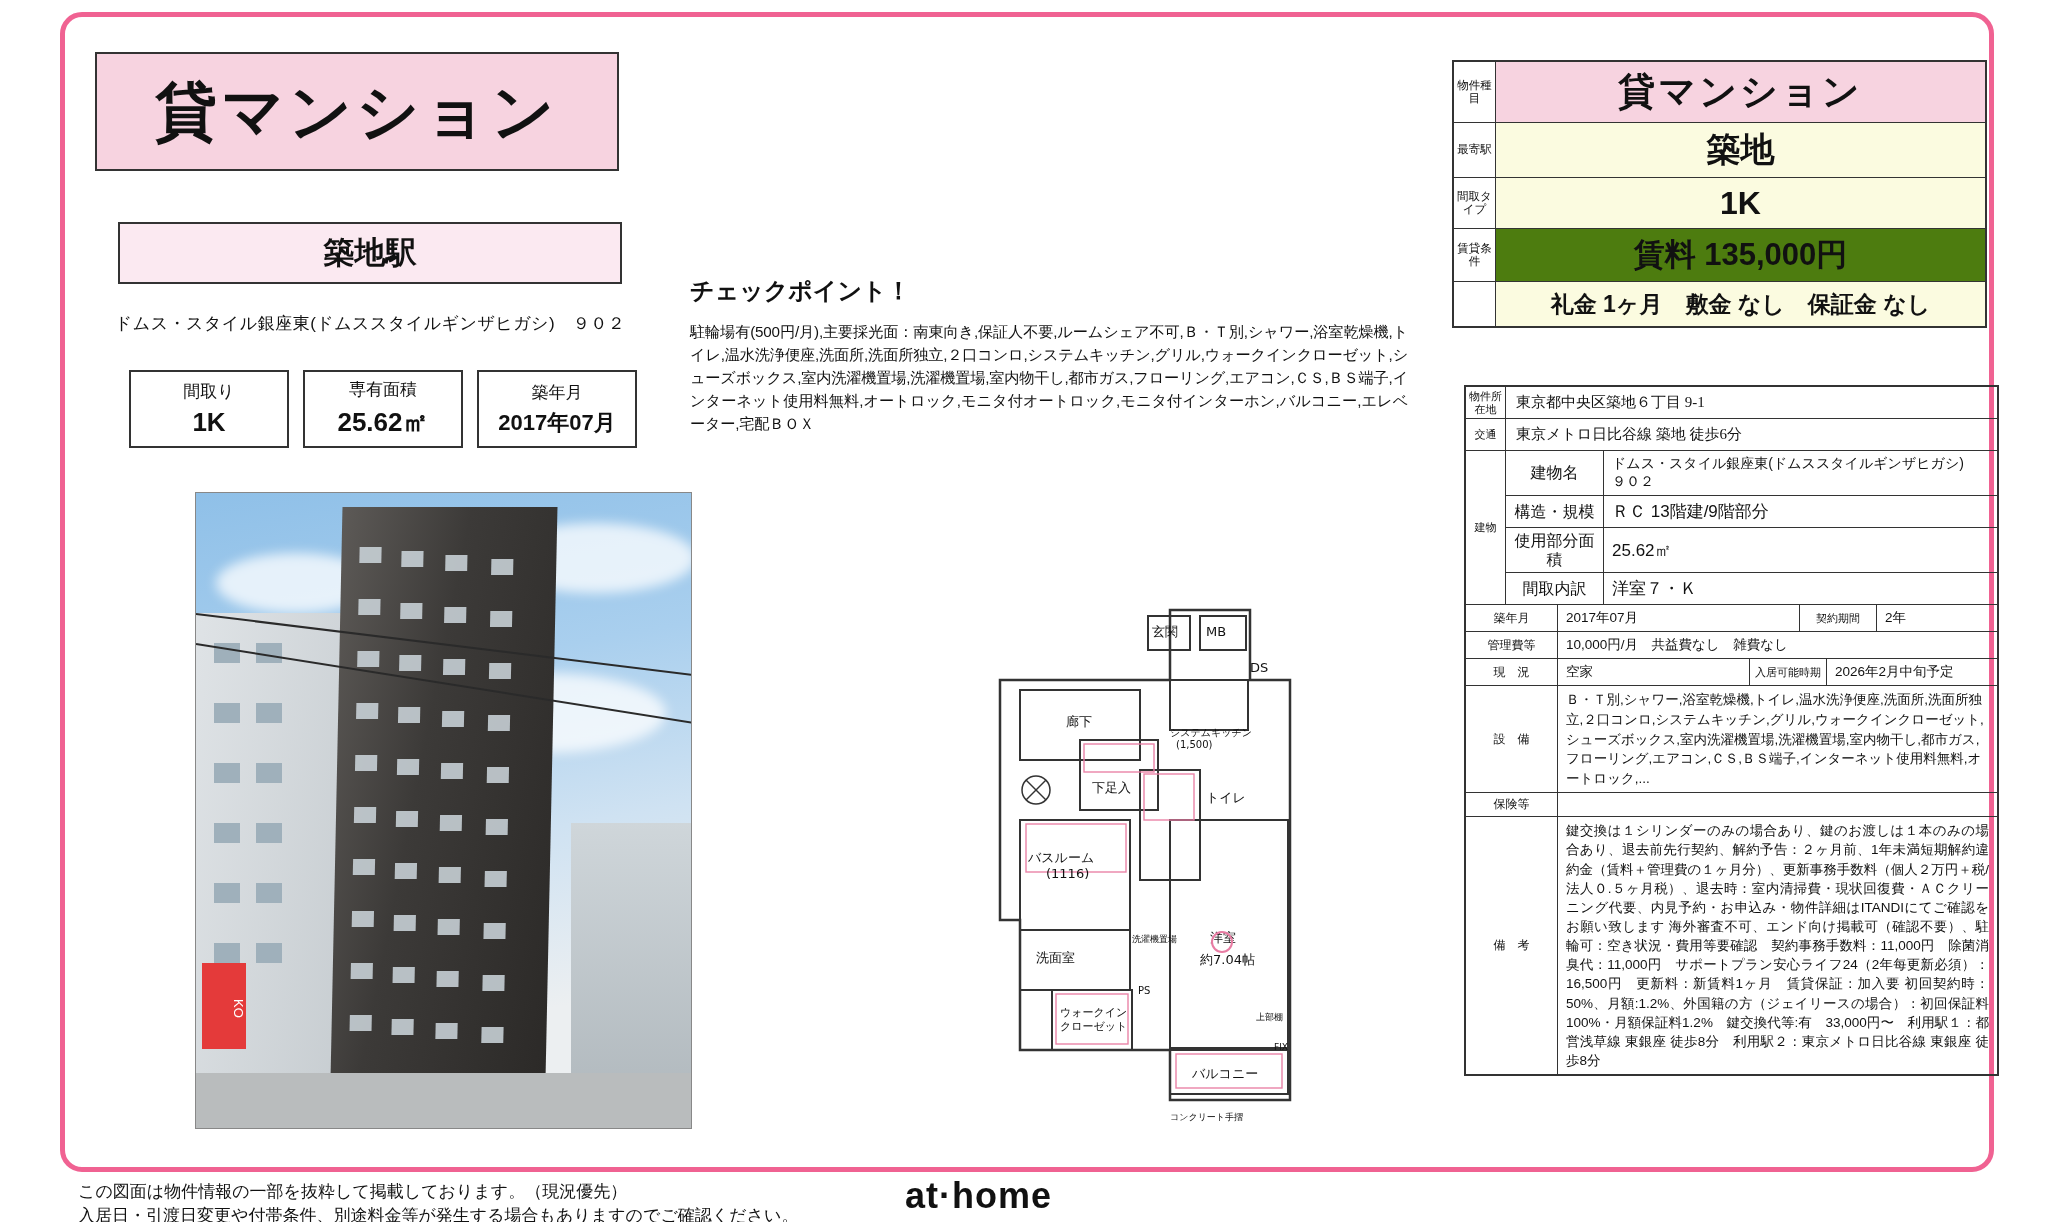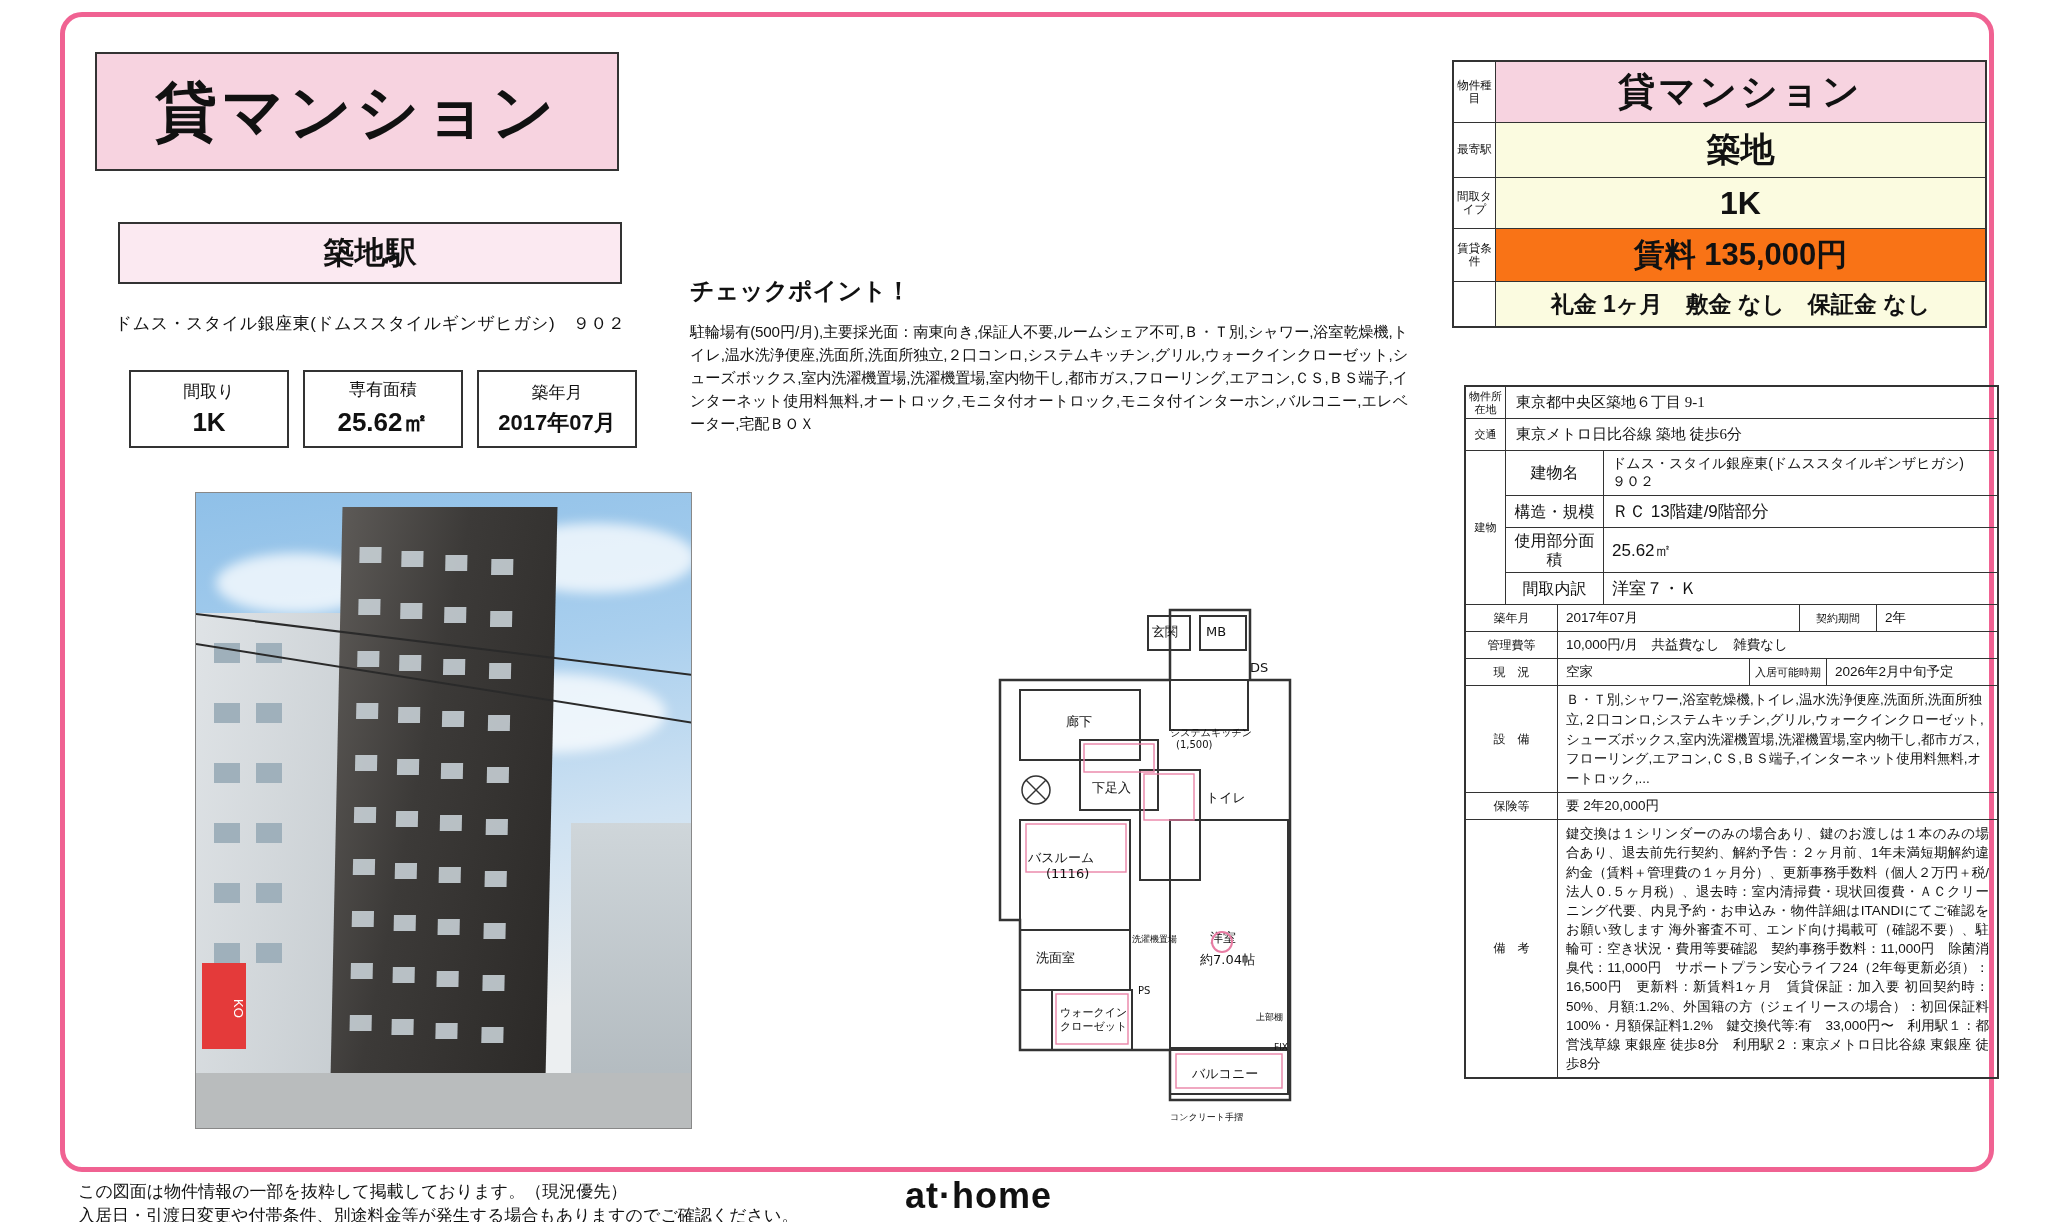--- a/index.html
+++ b/index.html
@@ -38,21 +38,21 @@
   .plan svg{display:block;}
   
   .rt{position:absolute;left:1452px;top:60px;width:535px;border:2px solid #333;box-sizing:border-box;}
   .rt .row{display:flex;border-bottom:1.5px solid #333;}
   .rt .row:last-child{border-bottom:none;}
   .rt .k{width:42px;flex:none;border-right:1.5px solid #333;display:flex;align-items:center;justify-content:center;text-align:center;font-size:11.5px;line-height:1.15;padding:3px 2px;box-sizing:border-box;}
   .rt .v{flex:1;display:flex;align-items:center;justify-content:center;font-weight:bold;box-sizing:border-box;}
   .r1 .v{background:#f7d3e0;height:60px;font-size:37px;letter-spacing:3px;}
   .r2 .v{background:#fbfbe0;height:54px;font-size:34px;}
   .r3 .v{background:#fbfbe0;height:50px;font-size:32px;}
-  .r4 .v{background:#f97316;height:52px;font-size:31px;}
+  .r4 .v{background:#4d7c0f;height:52px;font-size:31px;}
   .r5 .v{background:#fbfbe0;height:44px;font-size:23px;}
   .rt2{position:absolute;left:1464px;top:385px;width:535px;border:2px solid #333;box-sizing:border-box;font-size:14px;}
   .rt2 .line{display:flex;border-bottom:1.2px solid #333;}
   .rt2 .line:last-child{border-bottom:none;}
   .rt2 .k{width:40px;flex:none;border-right:1.2px solid #333;display:flex;align-items:center;justify-content:center;text-align:center;font-size:11px;line-height:1.15;padding:2px;box-sizing:border-box;}
   .rt2 .v{flex:1;padding:6px 10px;font-size:15px;box-sizing:border-box;font-family:Liberation Serif, serif;}
   .sub{display:flex;border-bottom:1.2px solid #333;}
   .sub:last-child{border-bottom:none;}
   .sub .sk{width:98px;flex:none;border-right:1.2px solid #333;display:flex;align-items:center;justify-content:center;font-size:16px;text-align:center;line-height:1.2;padding:3px 2px;box-sizing:border-box;}
   .sub .sv{flex:1;padding:4px 8px;font-size:14px;box-sizing:border-box;display:flex;align-items:center;}
@@ -296,21 +296,20 @@
       <div class="v2">空家</div>
       <div class="k3">入居可能時期</div>
       <div class="v2" style="max-width:170px">2026年2月中旬予定</div>
     </div>
     <div class="half">
       <div class="k2">設　備</div>
       <div class="v2 equip" style="display:block">Ｂ・Ｔ別,シャワー,浴室乾燥機,トイレ,温水洗浄便座,洗面所,洗面所独立,２口コンロ,システムキッチン,グリル,ウォークインクローゼット,シューズボックス,室内洗濯機置場,洗濯機置場,室内物干し,都市ガス,フローリング,エアコン,ＣＳ,ＢＳ端子,インターネット使用料無料,オートロック,...</div>
     </div>
     <div class="half">
       <div class="k2">保険等</div>
-      <div class="v2">要 2年20,000円</div>
     </div>
     <div class="half" style="border-bottom:none">
       <div class="k2">備　考</div>
       <div class="v2 remarks" style="display:block">鍵交換は１シリンダーのみの場合あり、鍵のお渡しは１本のみの場合あり、退去前先行契約、解約予告：２ヶ月前、1年未満短期解約違約金（賃料＋管理費の１ヶ月分）、更新事務手数料（個人２万円＋税/法人０.５ヶ月税）、退去時：室内清掃費・現状回復費・ＡＣクリーニング代要、内見予約・お申込み・物件詳細はITANDIにてご確認をお願い致します 海外審査不可、エンド向け掲載可（確認不要）、駐輪可：空き状況・費用等要確認　契約事務手数料：11,000円　除菌消臭代：11,000円　サポートプラン安心ライフ24（2年每更新必須）：16,500円　更新料：新賃料1ヶ月　賃貸保証：加入要 初回契約時：50%、月額:1.2%、外国籍の方（ジェイリースの場合）：初回保証料100%・月額保証料1.2%　鍵交換代等:有　33,000円〜　利用駅１：都営浅草線 東銀座 徒歩8分　利用駅２：東京メトロ日比谷線 東銀座 徒歩8分</div>
     </div>
   </div>
 
   <div class="foot">この図面は物件情報の一部を抜粋して掲載しております。（現況優先）</div>
   <div class="foot2">入居日・引渡日変更や付帯条件、別途料金等が発生する場合もありますのでご確認ください。</div>
   <div class="athome">at·home</div>

